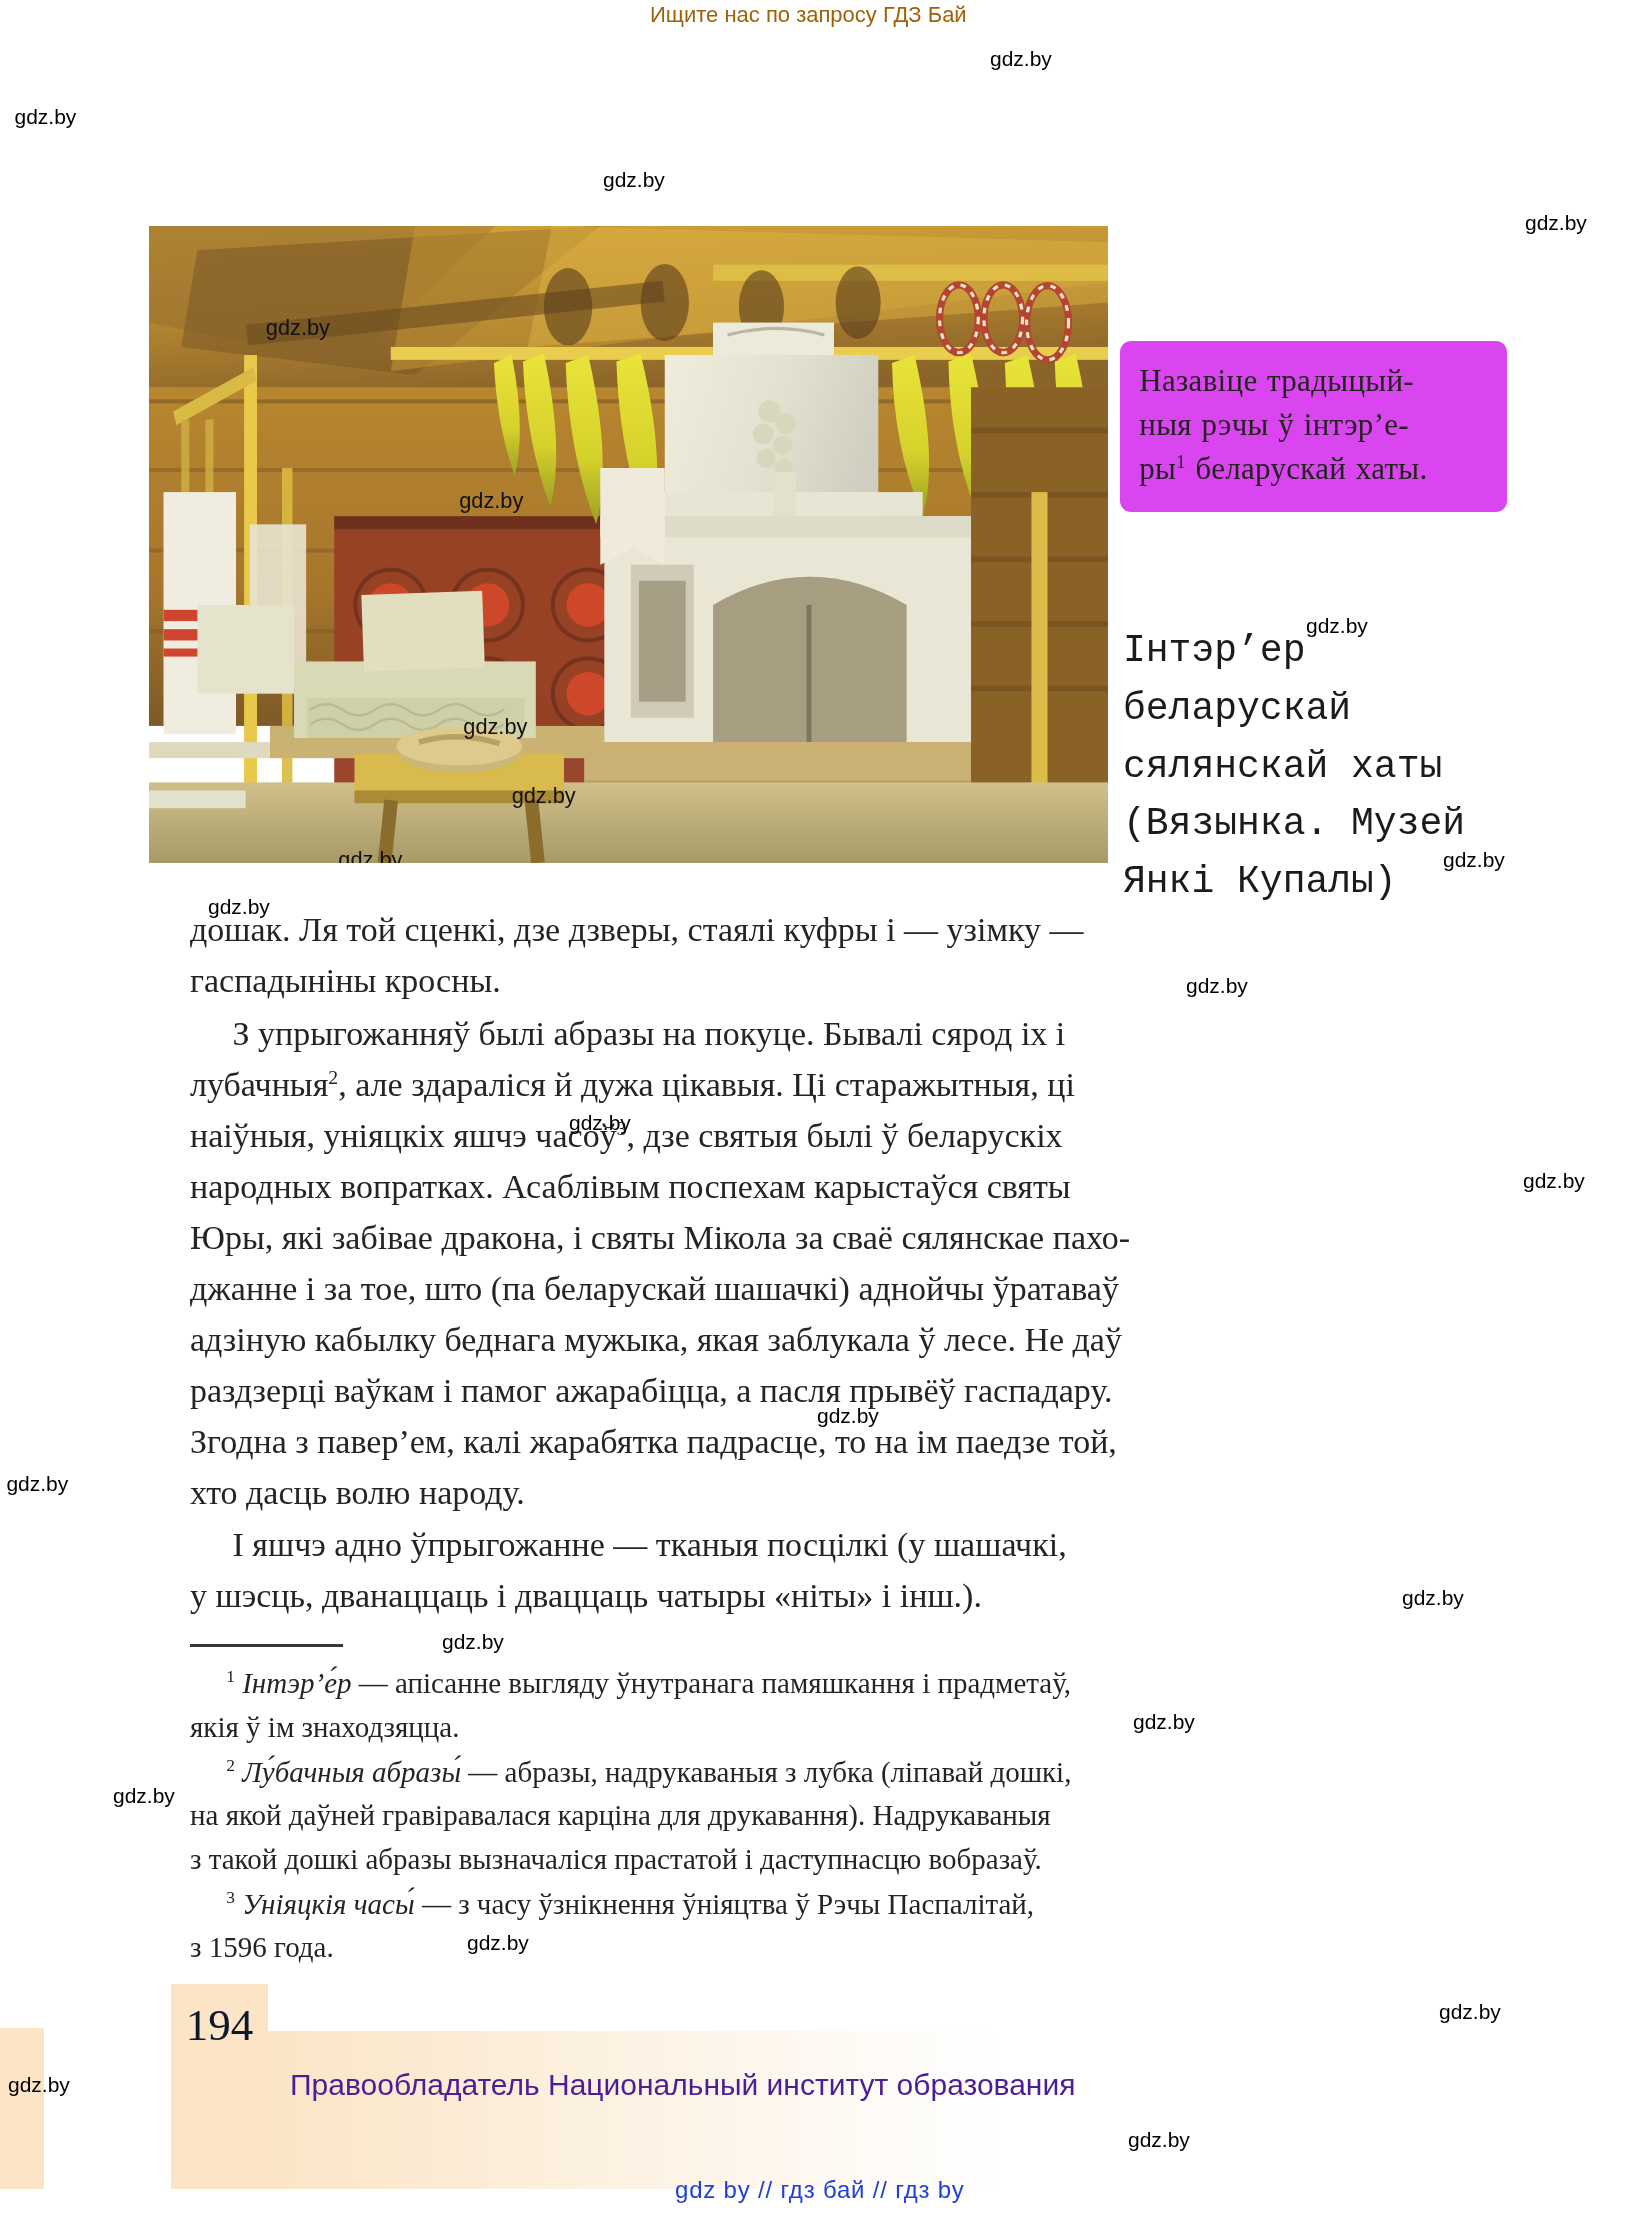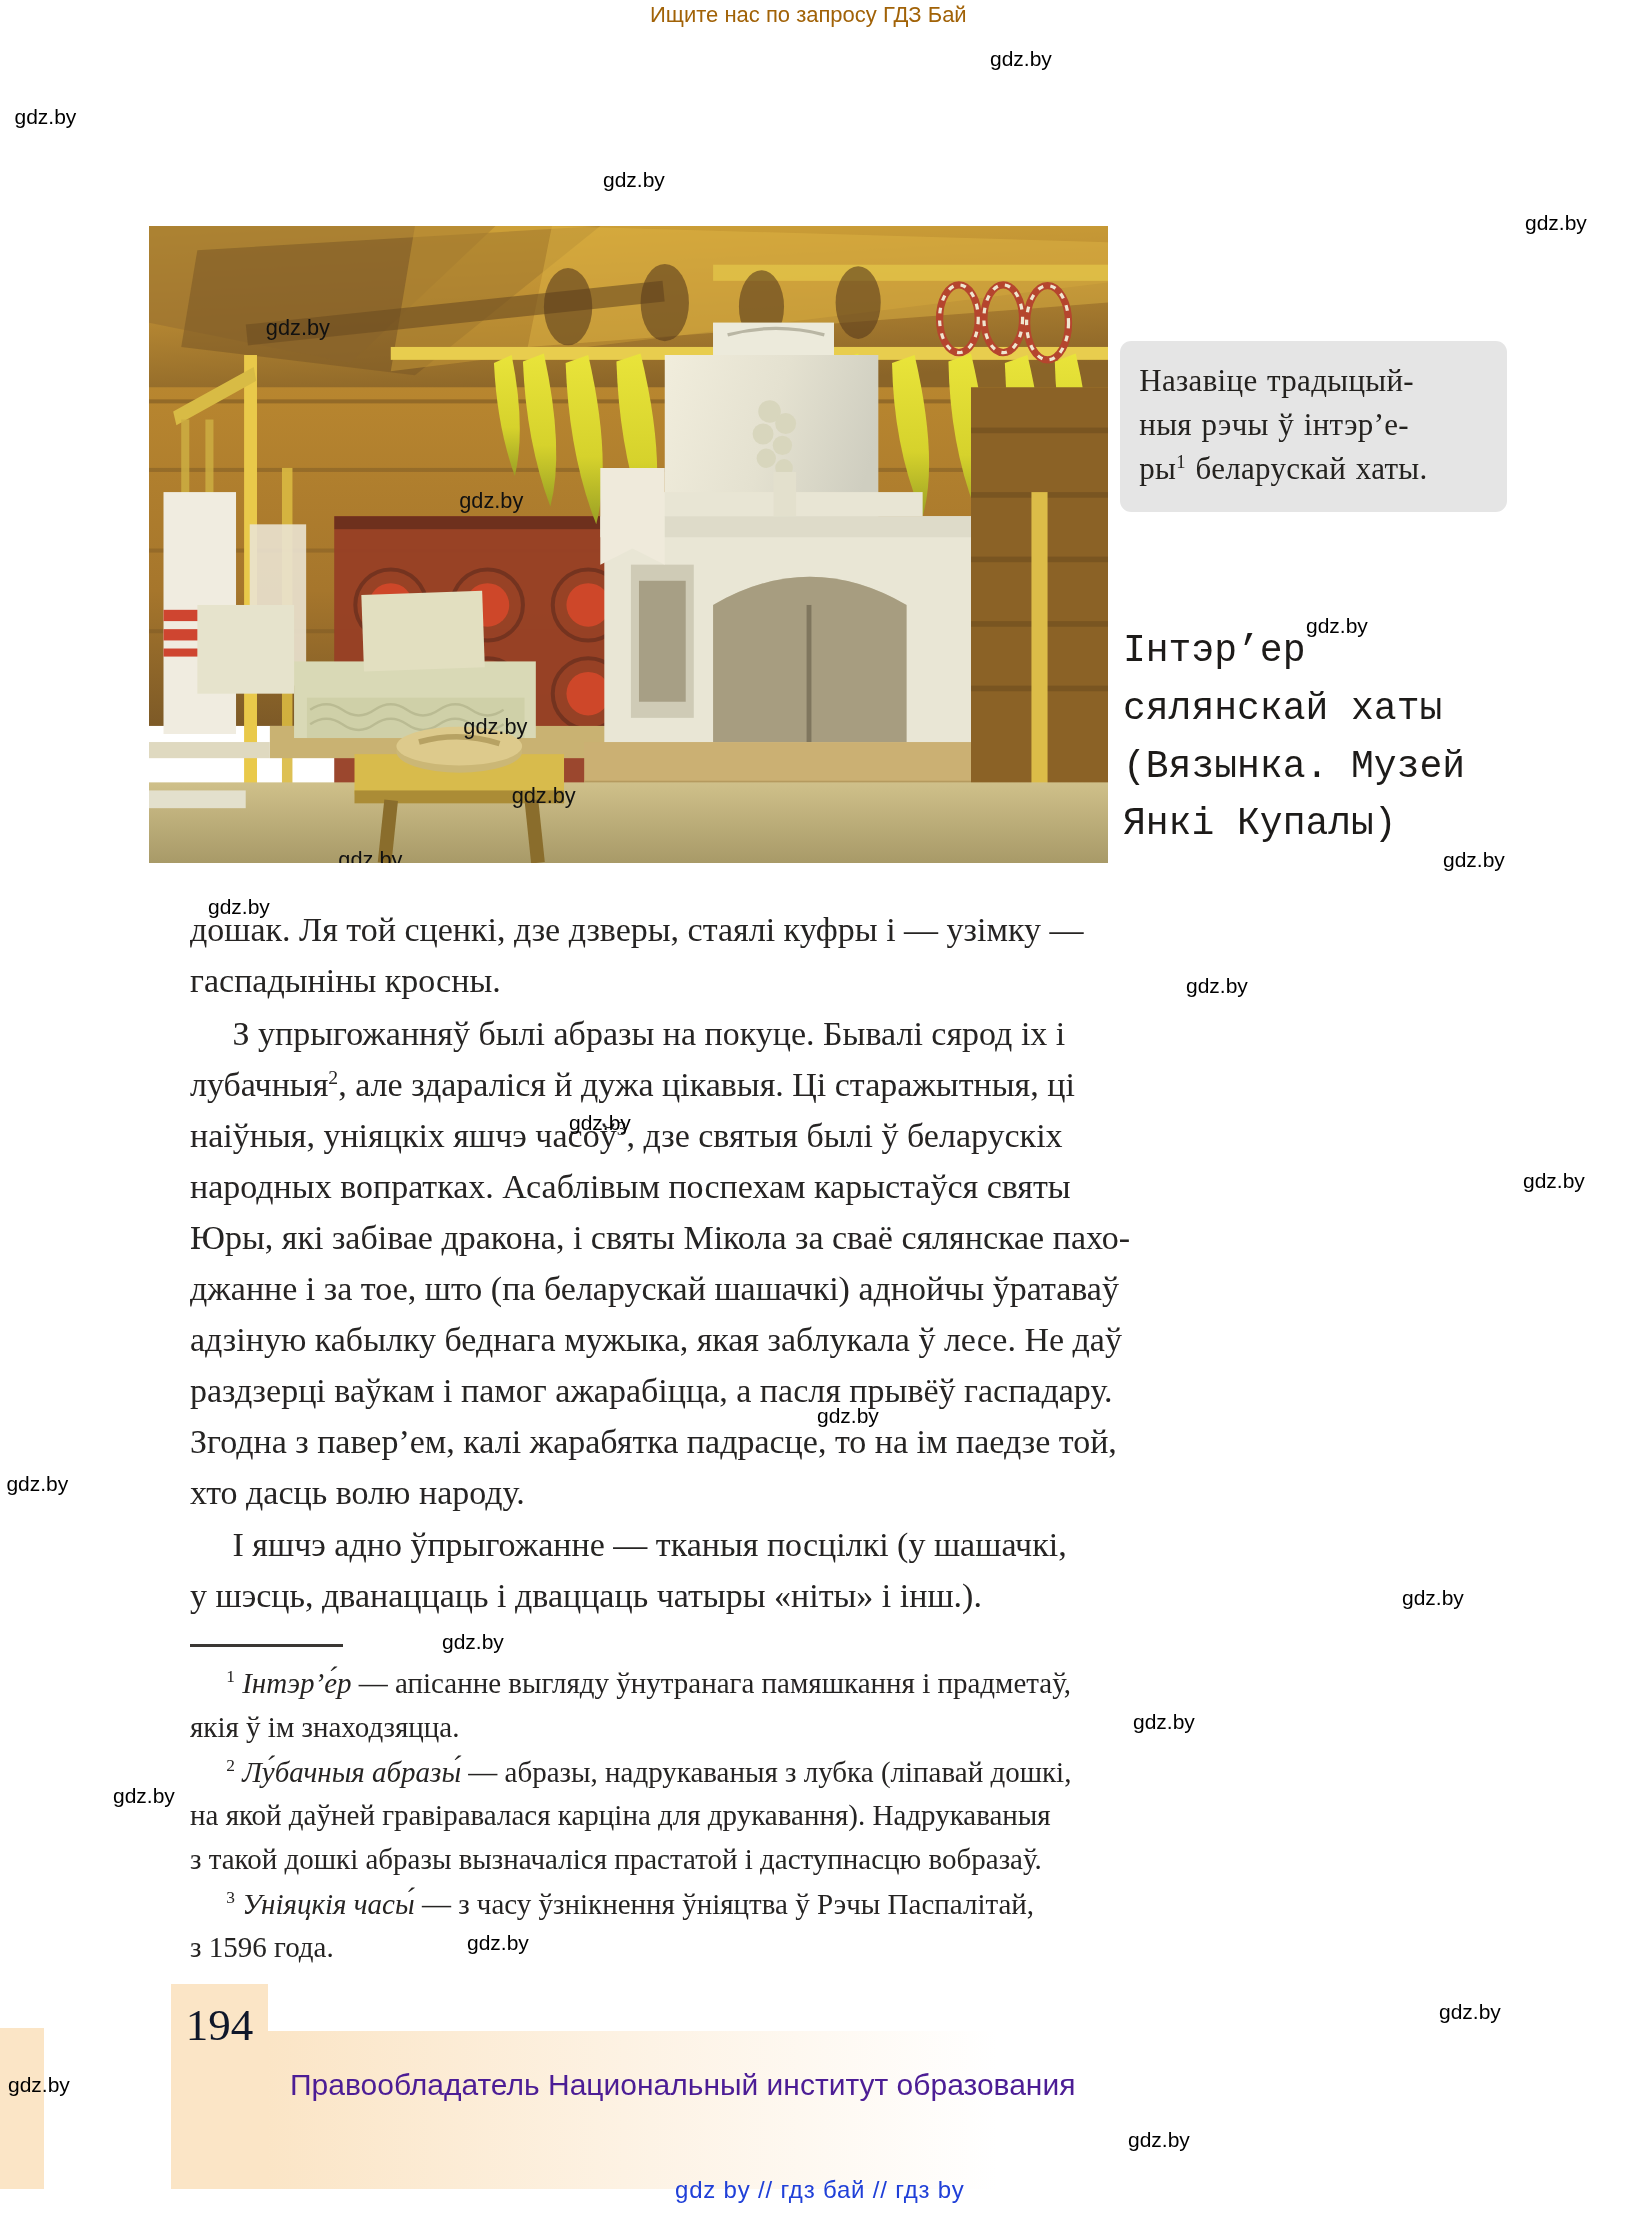--- a/index.html
+++ b/index.html
@@ -57,21 +57,21 @@
   }
   #photo svg { display:block; width:100%; height:100%; }
 
   
   #callout {
     position:absolute;
     left:1120px; top:341px;
     width:387px;
     box-sizing:border-box;
     padding:17.7px 19.3px 21px 19.3px;
-    background:#e5e5e5;
+    background:#d946ef;
     border-radius:11.3px;
     z-index:20;
   }
   #callout .ct {
     font-family:"Liberation Serif", serif;
     font-size:31px;
     line-height:1.42;
     color:#24221f;
     letter-spacing:0.3px;
     word-spacing:1.6px;
@@ -334,20 +334,21 @@
 <div id="callout">
   <div class="ct">
     <span>Назавіце традыцый-</span><br>
     <span>ныя рэчы ў інтэр’е-</span><br>
     <span>ры</span><sup>1</sup><span> беларускай хаты.</span>
   </div>
 </div>
 
 <div id="figcap">
   <div>Інтэр’ер</div>
+  <div>беларускай</div>
   <div>сялянскай хаты</div>
   <div>(Вязынка. Музей</div>
   <div>Янкі Купалы)</div>
 </div>
 
 <div id="bodytext">
 
   <div class="par">
     <span class="ln">дошак. Ля той сценкі, дзе дзверы, стаялі куфры і — узімку —</span>
     <span class="ln">гаспадыніны кросны.</span>

